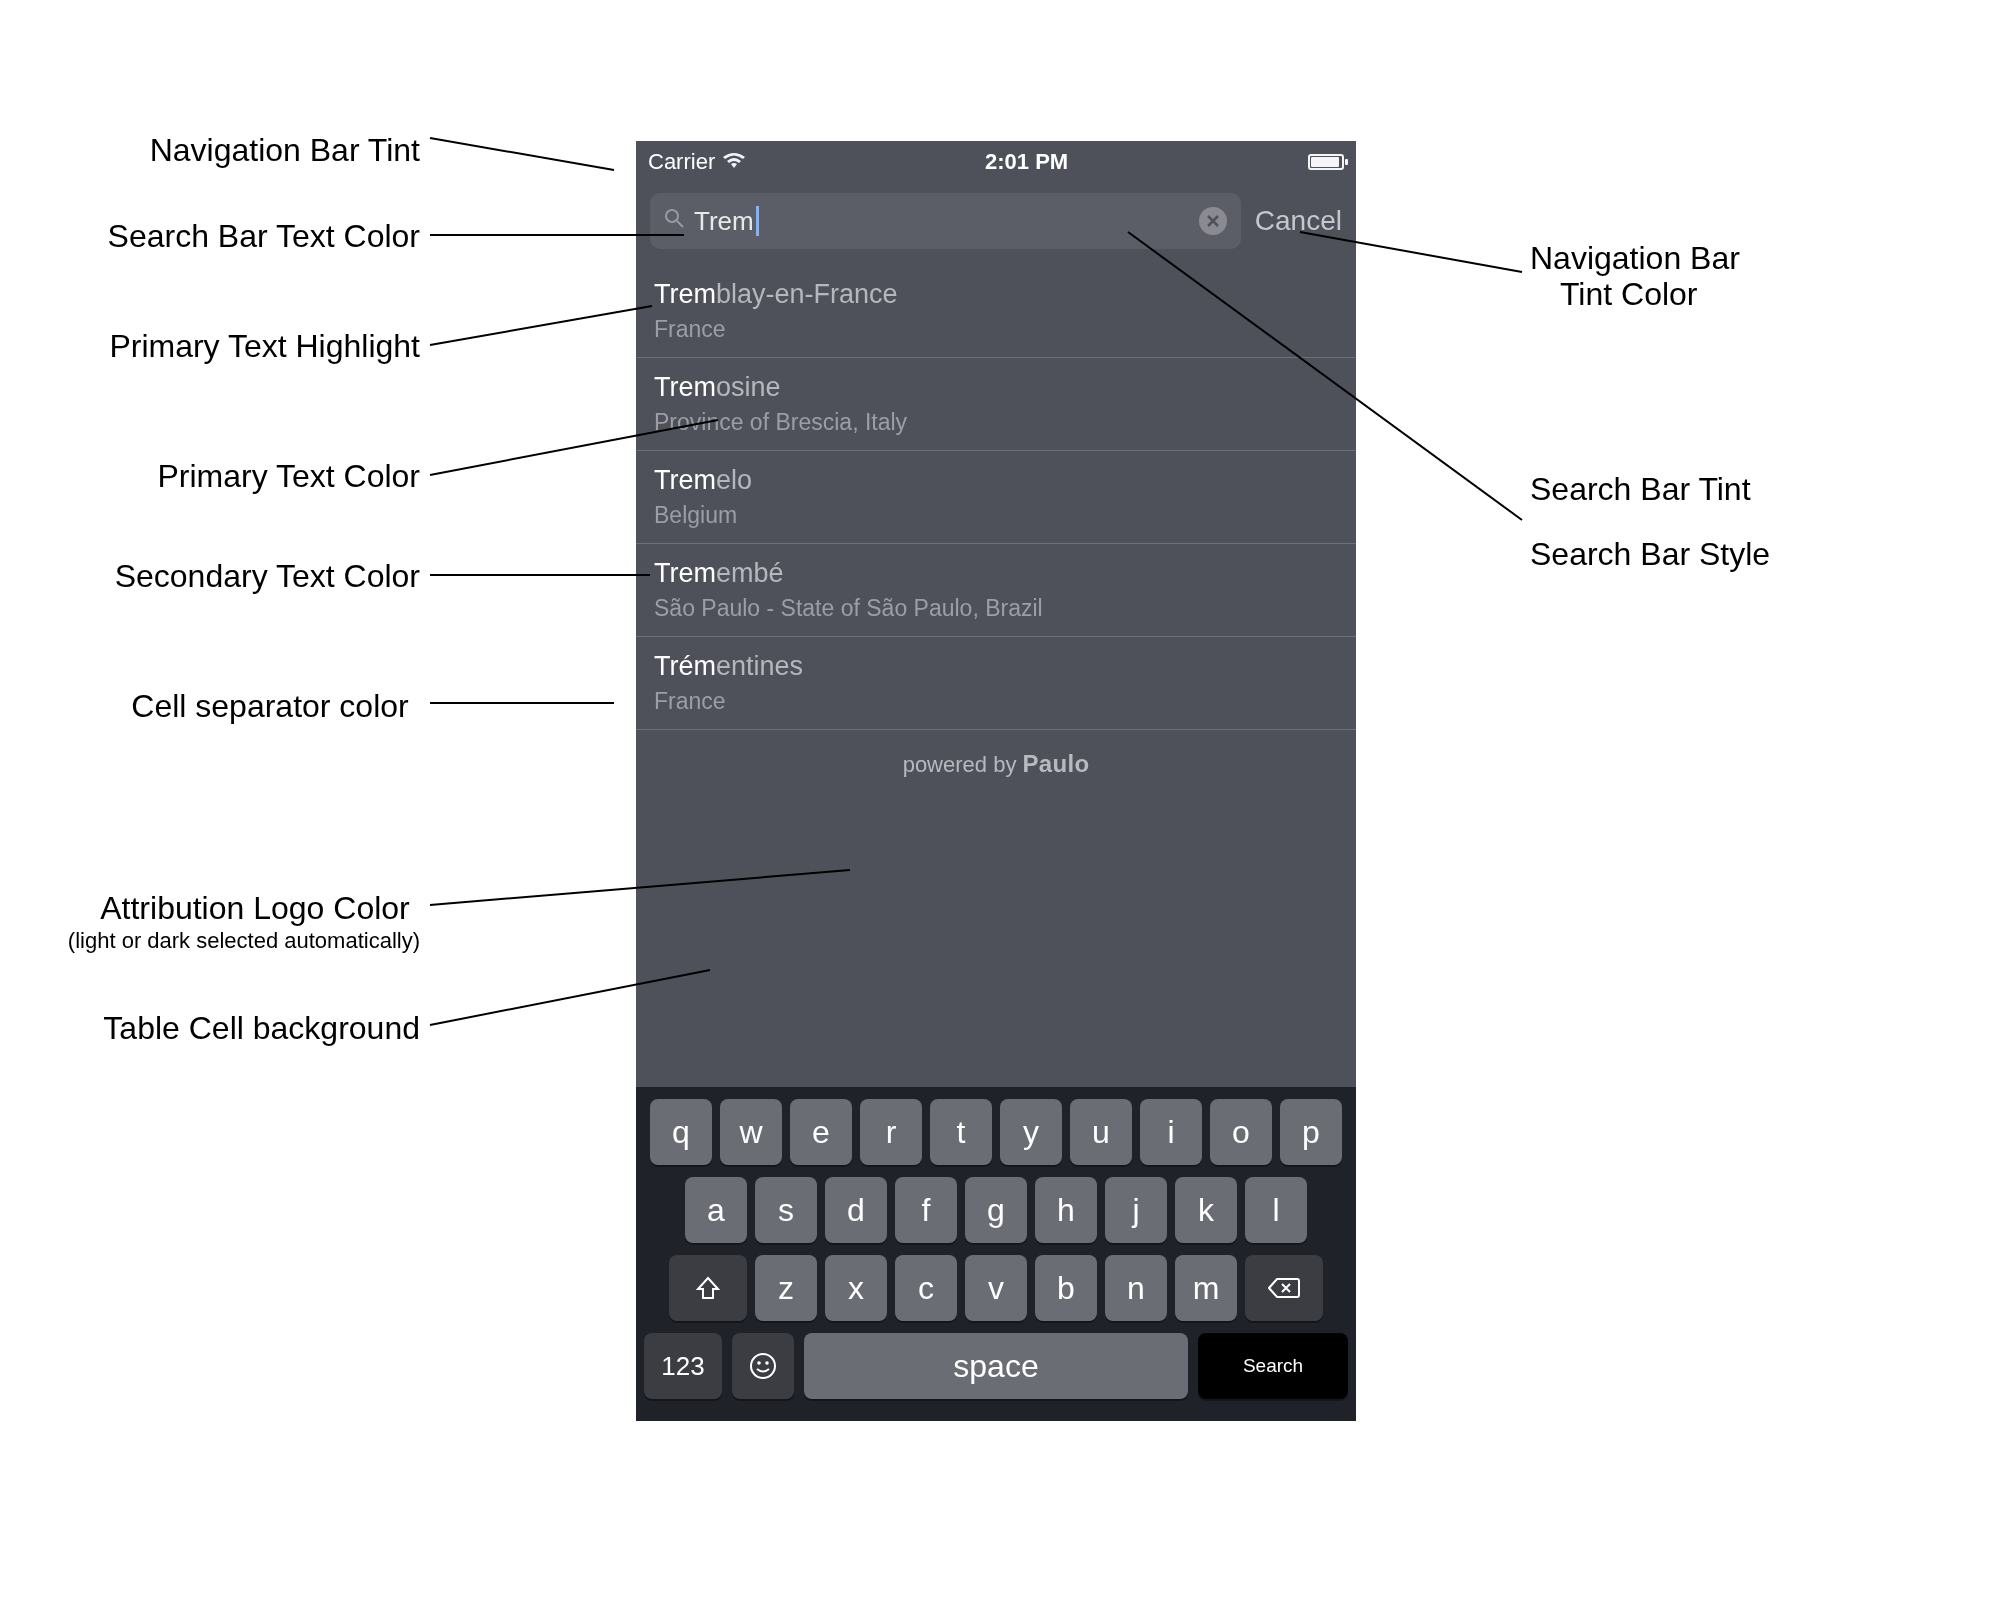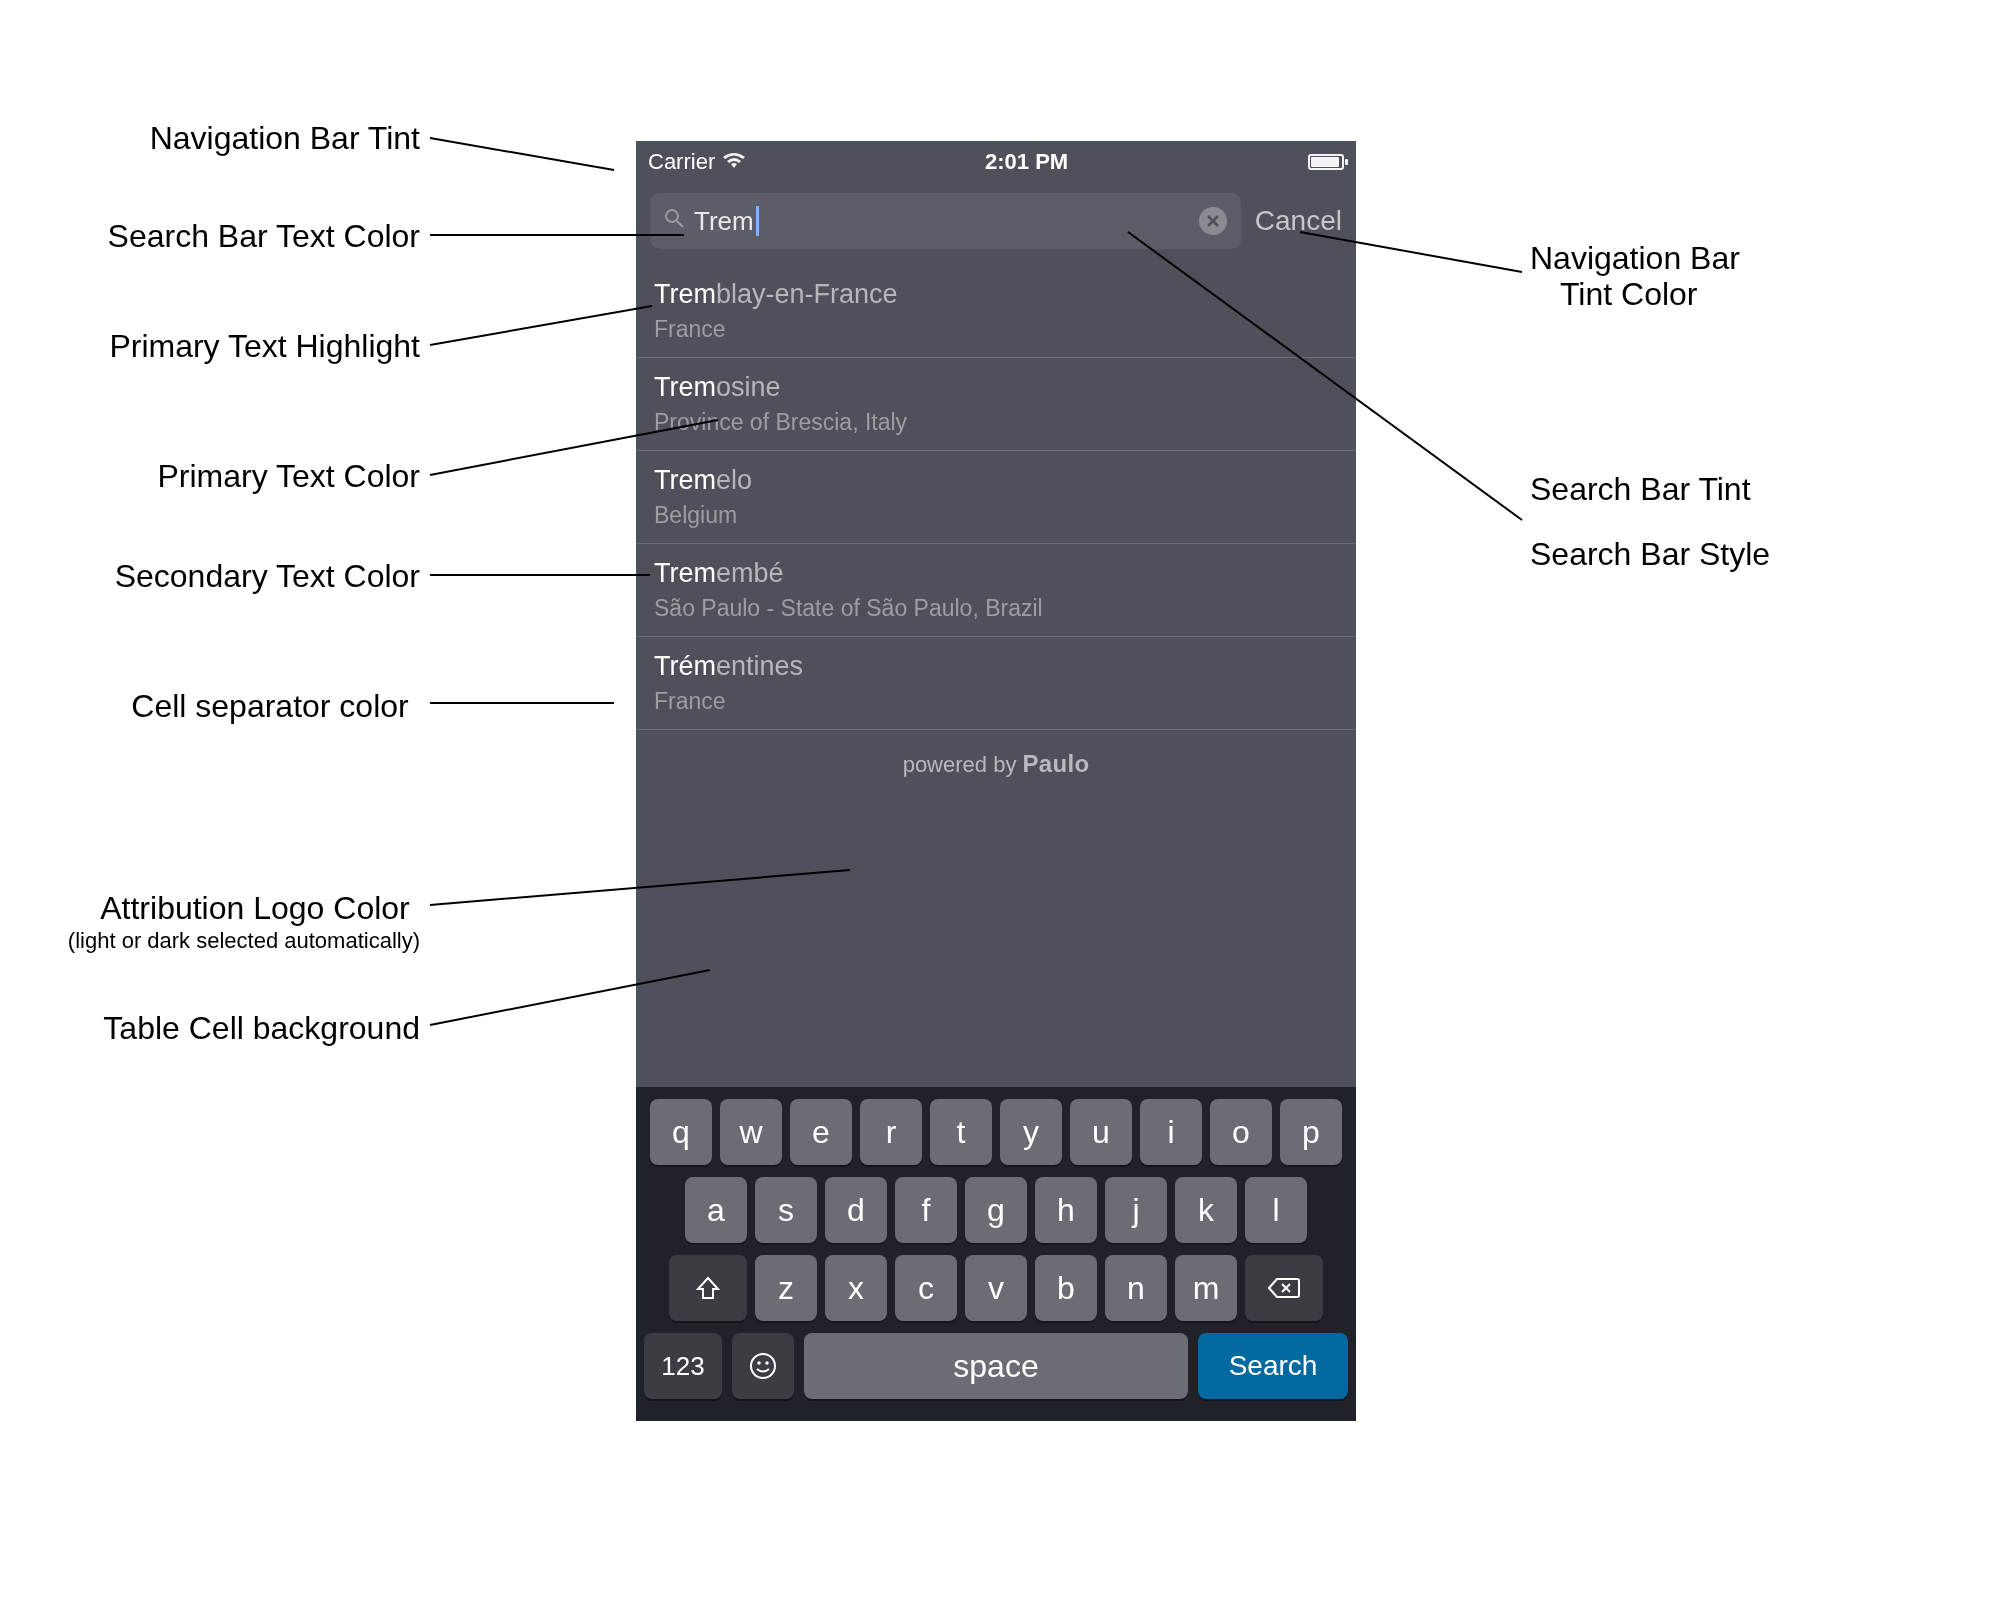--- a/index.html
+++ b/index.html
@@ -99,21 +99,21 @@
   .key {
     background:#6b6d74; color:#fff;
     border-radius:8px;
     height:66px; min-width:62px;
     display:flex;align-items:center;justify-content:center;
     font-size:32px;
     box-shadow: 0 2px 0 rgba(0,0,0,0.35);
   }
   .key.dark { background:#3b3d43; }
   .key.space { flex:1; }
-  .key.search { background:#0369a1; min-width:150px; font-size:28px;}
+  .key.search { background:#000000; min-width:150px; font-size:19px;}
   .key.num { min-width:78px; font-size:26px;}
   .key.shift, .key.bksp { min-width:78px; }
   .krow.bottom { gap:10px; }
   
   .label {
     position:absolute;
     font-family: "Helvetica Neue", Arial, sans-serif;
     font-size:32px;
     color:#000;
     white-space:nowrap;
@@ -249,21 +249,21 @@
               <circle cx="18" cy="11" r="1.8" fill="#fff"></circle>
               <path d="M8 17 Q14 22 20 17" fill="none" stroke="#fff" stroke-width="2"></path>
             </svg>
         </div>
         <div class="key space" style="font-size:32px">space</div>
         <div class="key search">Search</div>
       </div>
     </div>
   </div>
 
-  <div class="label" style="left:120px; top:120px; text-align:right; width:300px;">Navigation Bar Tint</div>
+  <div class="label" style="left:120px; top:132px; text-align:right; width:300px;">Navigation Bar Tint</div>
   <div class="label" style="left:60px; top:218px; text-align:right; width:360px;">Search Bar Text Color</div>
   <div class="label" style="left:70px; top:328px; text-align:right; width:350px;">Primary Text Highlight</div>
   <div class="label" style="left:120px; top:458px; text-align:right; width:300px;">Primary Text Color</div>
   <div class="label" style="left:90px; top:558px; text-align:right; width:330px;">Secondary Text Color</div>
   <div class="label" style="left:120px; top:688px; text-align:center; width:300px;">Cell separator color</div>
   <div class="label" style="left:90px; top:890px; text-align:center; width:330px;">Attribution Logo Color</div>
   <div class="label sub" style="left:20px; top:928px; text-align:right; width:400px;">(light or dark selected automatically)</div>
   <div class="label" style="left:100px; top:1010px; text-align:right; width:320px;">Table Cell background</div>
 
   <div class="label" style="left:1530px; top:240px;">Navigation Bar</div>

